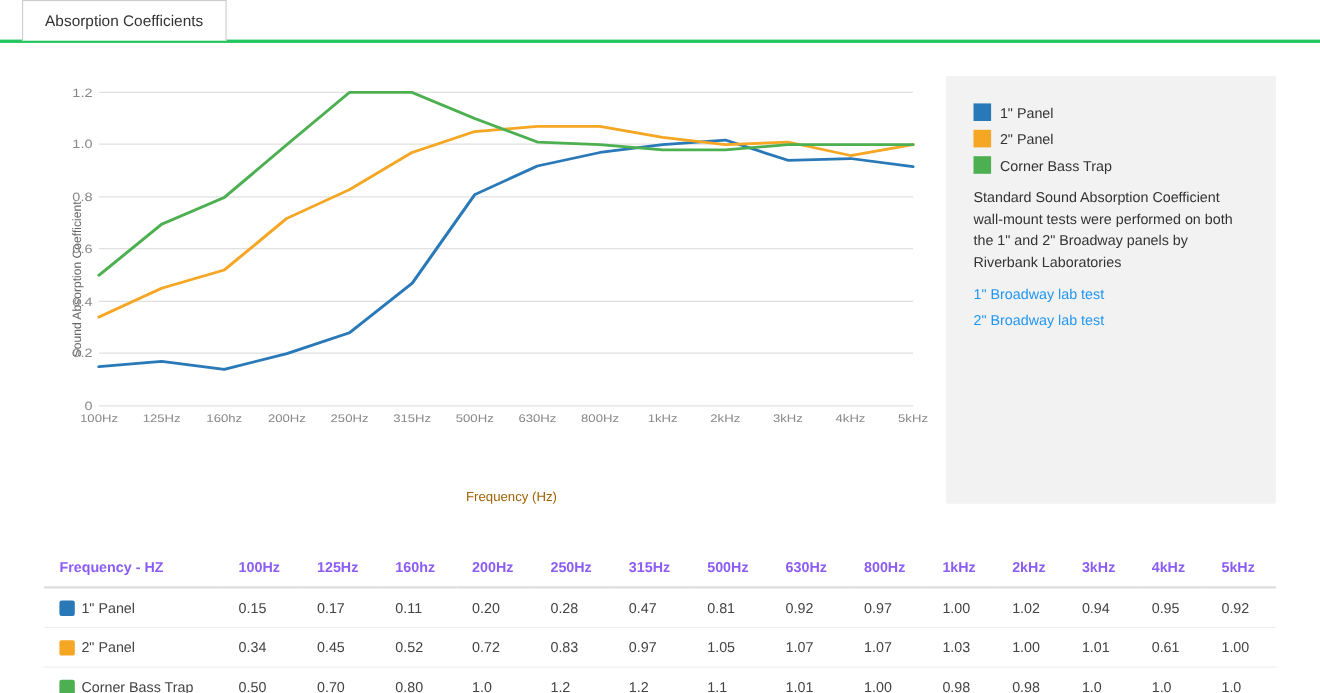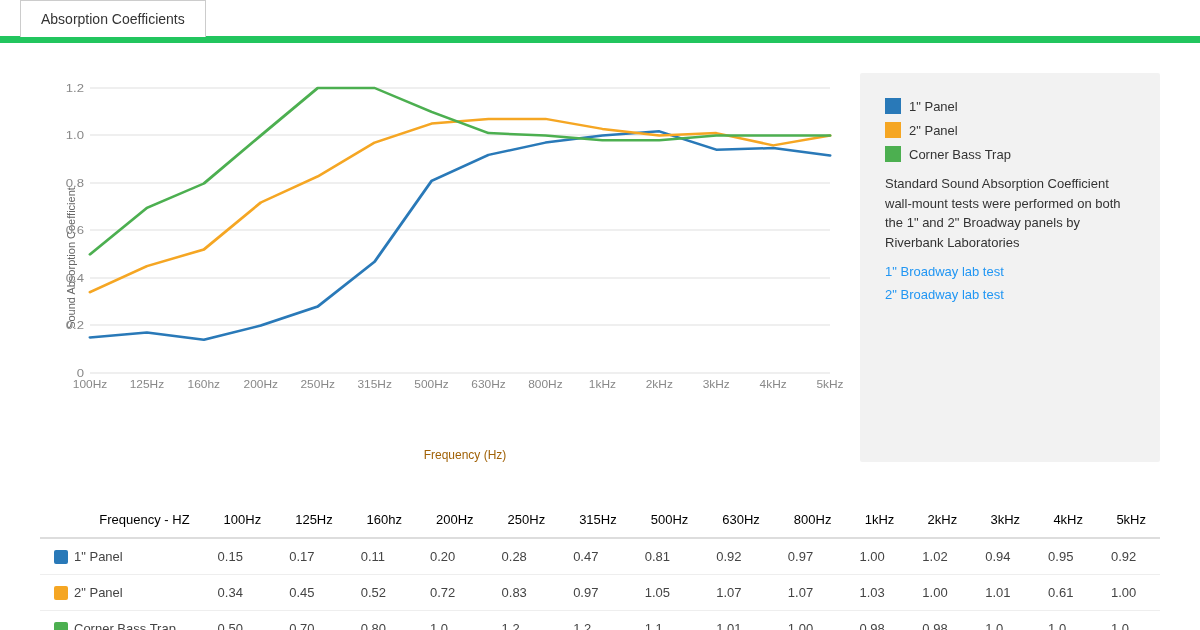--- a/index.html
+++ b/index.html
@@ -1,18 +1,18 @@
 <!DOCTYPE html>
 <html><head>
   <meta charset="utf-8">
   <style>
     * { box-sizing: border-box; margin: 0; padding: 0; }
     body { font-family: -apple-system, BlinkMacSystemFont, 'Segoe UI', Arial, sans-serif; background: #fff; color: #333; font-size: 14px; }
 
-    .tabs { display: flex; border-bottom: 7px solid #22c55e; padding: 0 20px; margin-bottom: 20px; }
+    .tabs { display: flex; border-bottom: 3px solid #22c55e; padding: 0 20px; margin-bottom: 20px; }
     .tab {
       padding: 10px 20px;
       cursor: pointer;
       border: 1px solid transparent;
       border-bottom: none;
       margin-bottom: -1px;
       font-size: 14px;
       color: #555;
     }
     .tab.active {
@@ -57,21 +57,21 @@
     }
     .info-box h2 { font-size: 22px; font-weight: 400; margin-bottom: 16px; color: #222; }
     .legend-item { display: flex; align-items: center; margin-bottom: 8px; font-size: 13px; }
     .legend-color { width: 16px; height: 16px; margin-right: 8px; flex-shrink: 0; }
     .info-text { font-size: 13px; color: #333; line-height: 1.5; margin: 12px 0; }
     .info-link { color: #2196F3; text-decoration: none; font-size: 13px; display: block; margin-bottom: 8px; }
 
     
     .table-section { padding: 20px 40px 40px 40px; }
     table { border-collapse: collapse; width: 100%; font-size: 13px; }
-    th { text-align: right; padding: 10px 14px; font-weight: 400; color: #000000; border-bottom: 2px solid #ddd; }
+    th { text-align: left; padding: 10px 14px; font-weight: 700; color: #8b5cf6; border-bottom: 2px solid #ddd; }
     td { padding: 10px 14px; border-bottom: 1px solid #eee; color: #444; }
     tr:last-child td { border-bottom: none; }
     .row-label { display: flex; align-items: flex-start; gap: 6px; }
     .row-color-dot { width: 14px; height: 14px; border-radius: 2px; flex-shrink: 0; margin-top: 1px; }
 
     svg.chart { width: 100%; height: 100%; overflow: visible; }
   </style>
 </head>
 <body>
 

